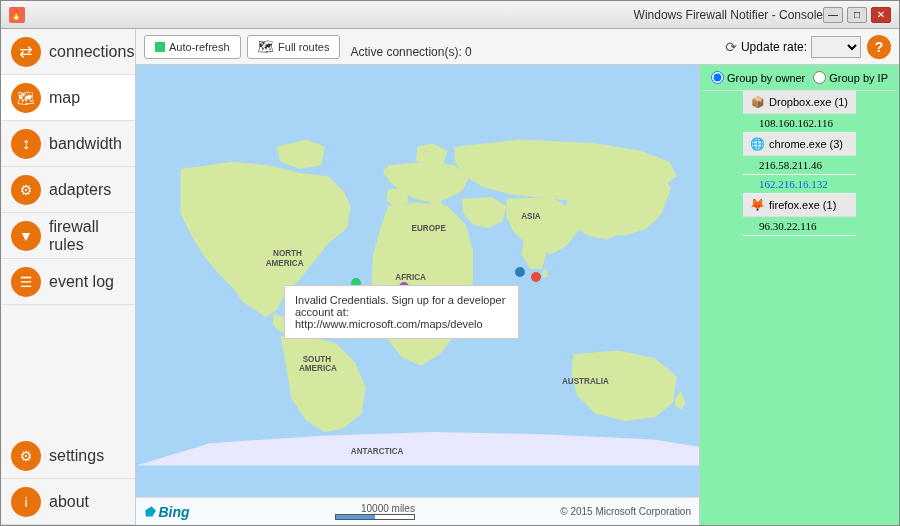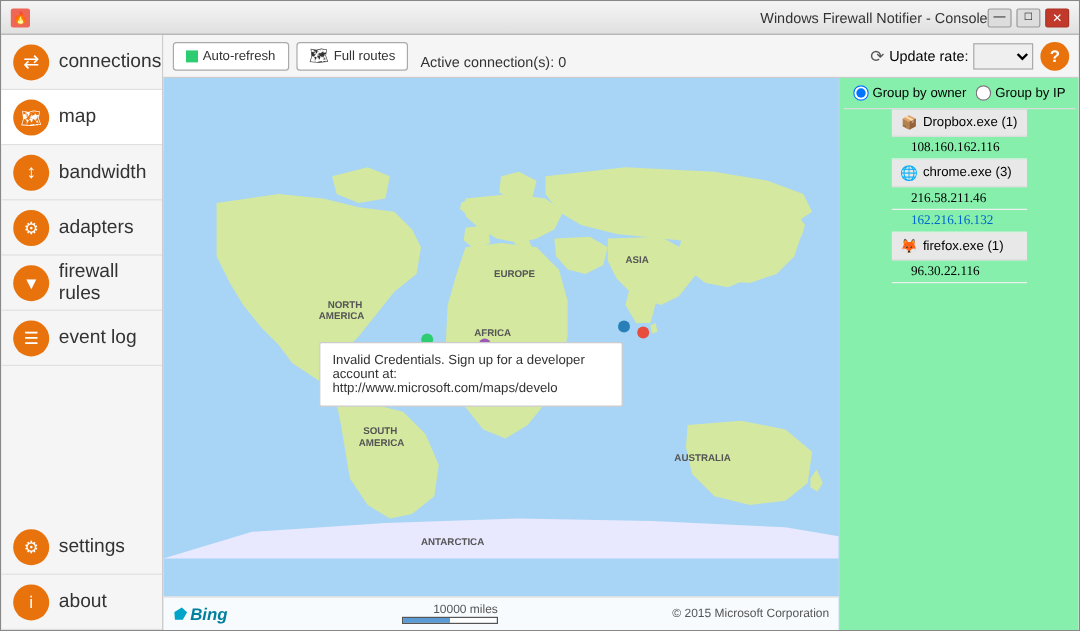--- a/index.html
+++ b/index.html
@@ -227,21 +227,21 @@
     
     .map-svg {
       width: 100%;
       height: 100%;
     }
 
     
     .map-error {
       position: absolute;
       top: 220px;
-      left: 130px;
+      left: 148px;
       right: 180px;
       background: white;
       border: 1px solid #ccc;
       padding: 8px 10px;
       font-size: 11px;
       color: #333;
       border-radius: 2px;
     }
 
     

